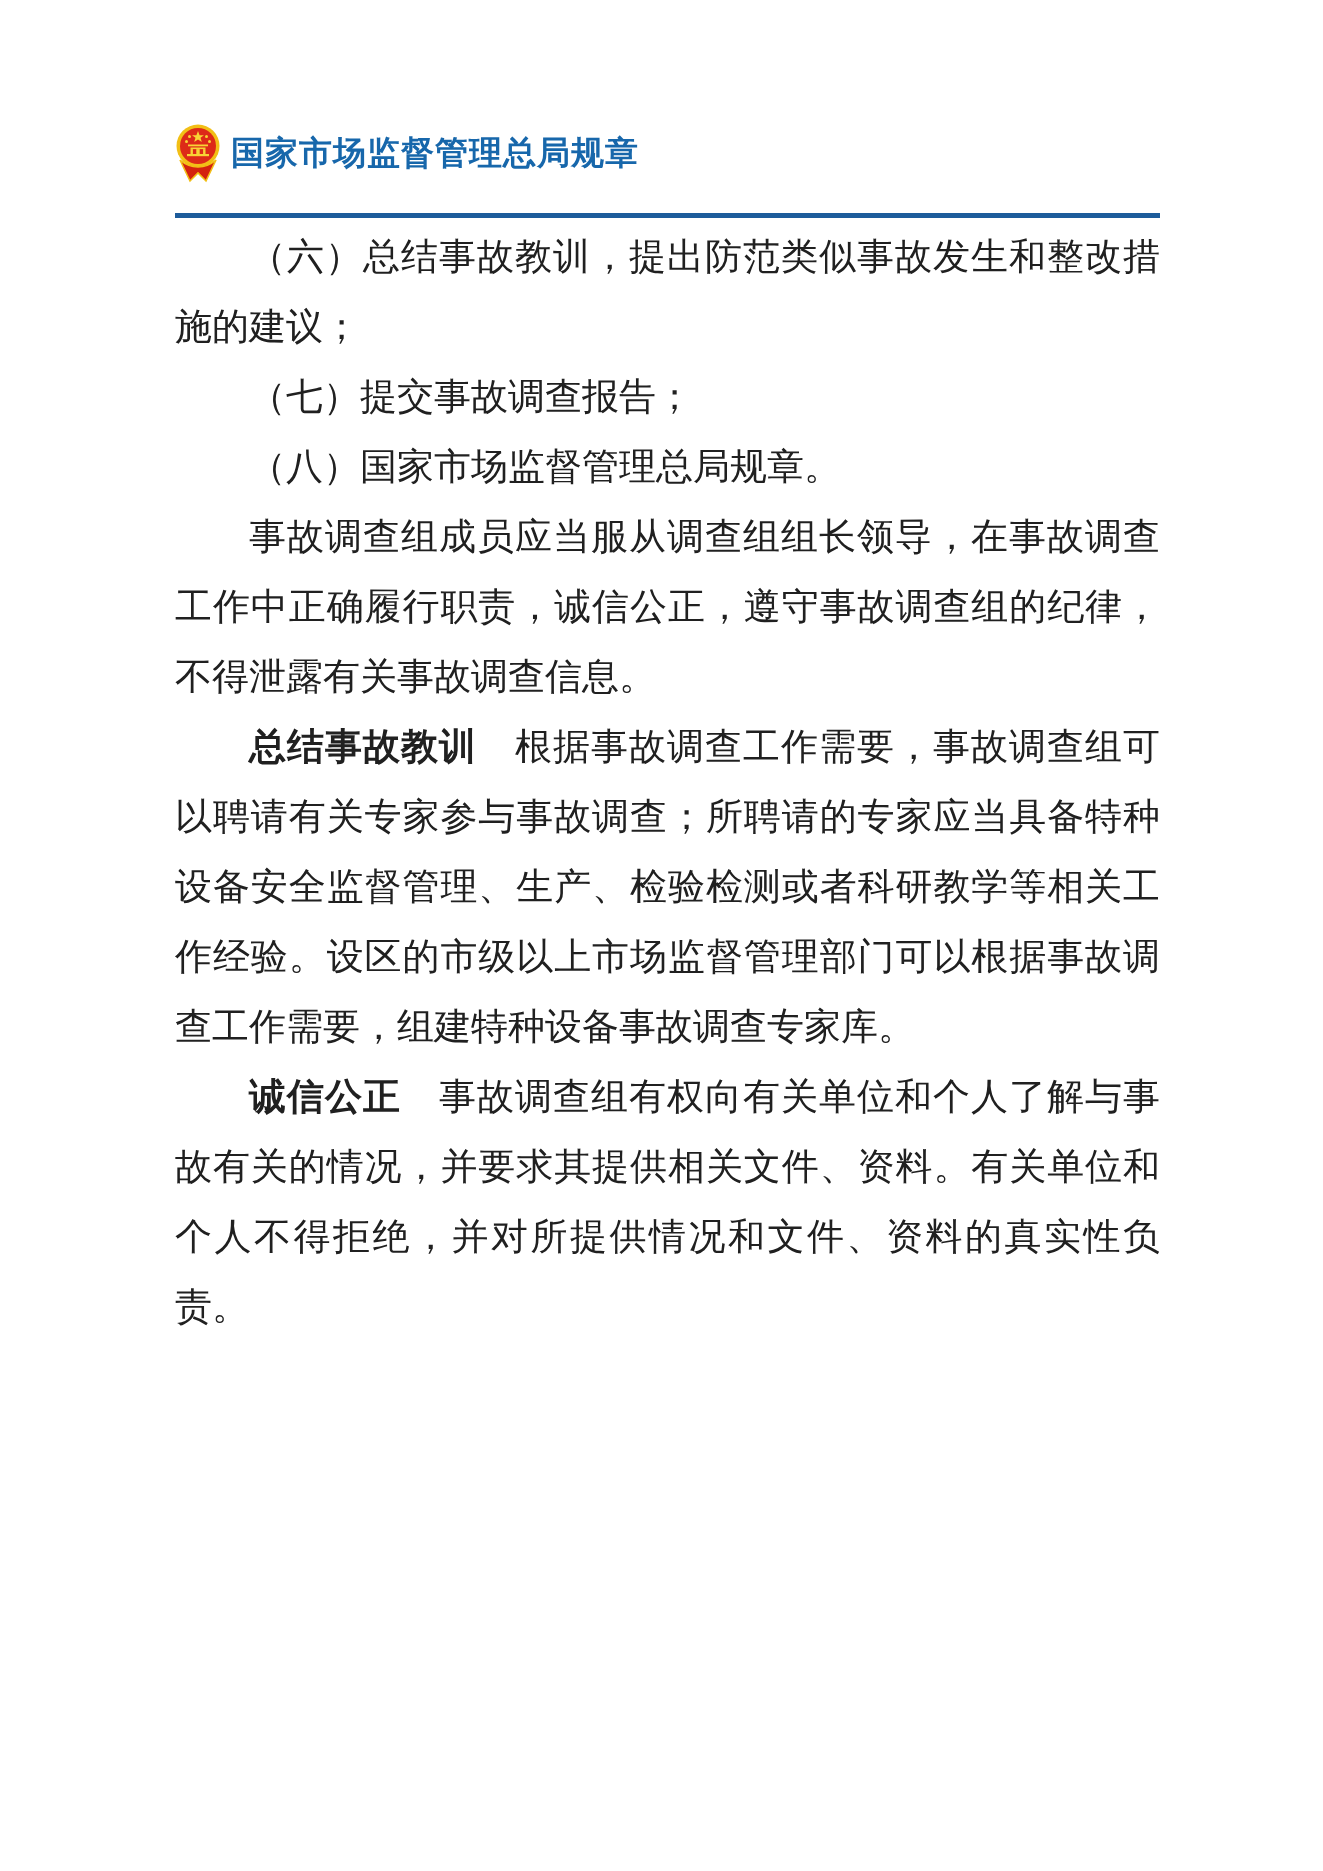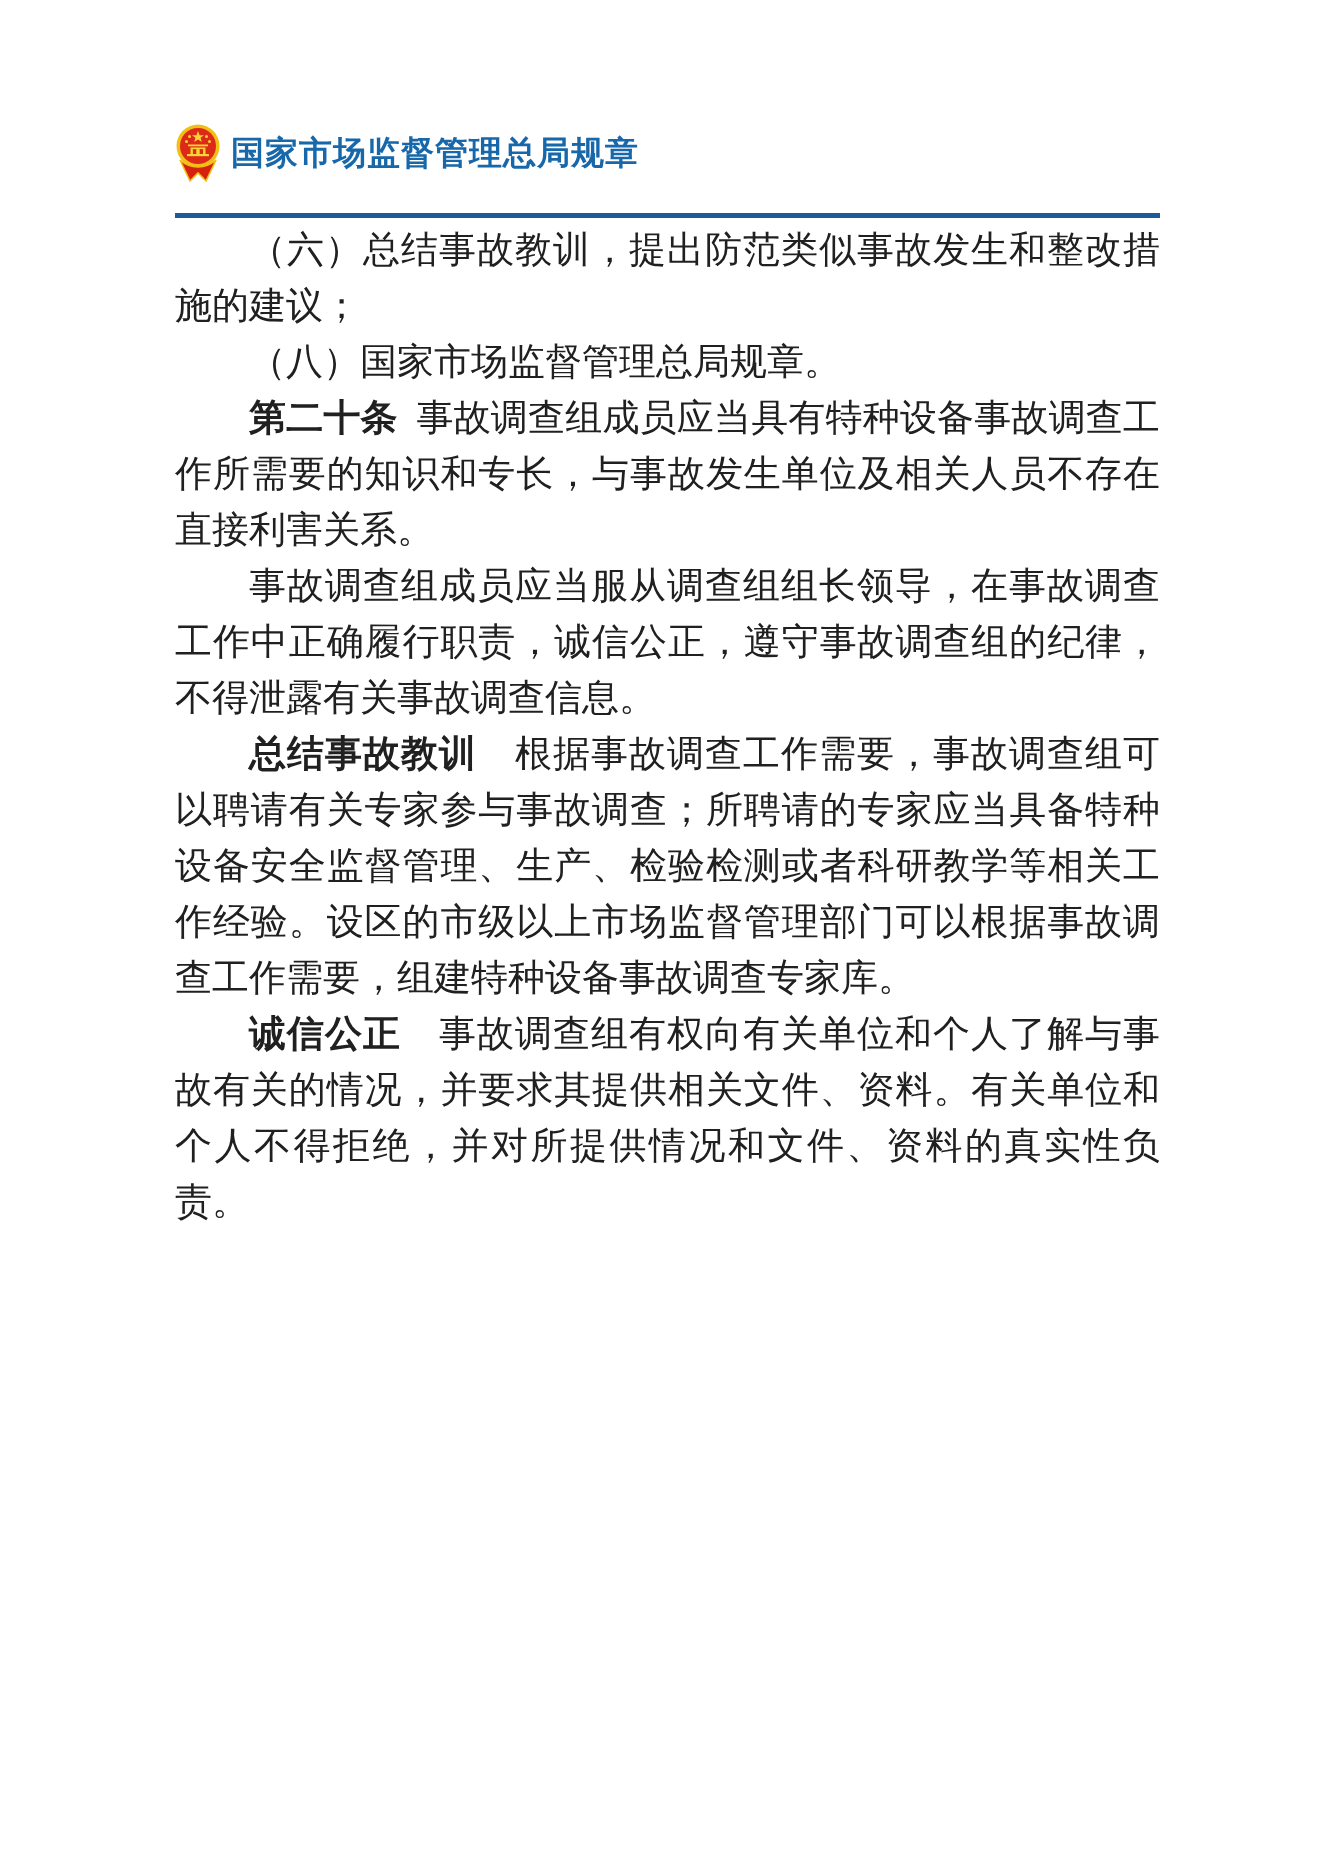--- a/index.html
+++ b/index.html
@@ -26,21 +26,21 @@
   }
   .header-rule{
     position:absolute;left:175px;top:213px;width:985px;height:5px;
     background:var(--rule-blue,#1d5c9b);
   }
   
   .doc-body{
     position:absolute;left:175px;top:222px;width:985px;
     color:var(--body-text,#202020);
     font-size:37px;
-    line-height:56px;
+    line-height:70px;
   }
   .para{
     margin:0;
     text-indent:2em;
     text-align:justify;
     text-justify:inter-ideograph;
   }
   .art{
     font-family:"Liberation Sans","DejaVu Sans",sans-serif;
     font-weight:bold;
@@ -93,22 +93,22 @@
       <rect x="12" y="31" width="22" height="2.2" fill="#f8d435"></rect>
       <path d="M5,37 L15,58 L23,50 L31,58 L41,37 Q33,44 23,44 Q13,44 5,37 Z" fill="#d4220f"></path>
       <path d="M5,37 L15,58 L23,50 L31,58 L41,37 Q33,44 23,44 Q13,44 5,37 Z" fill="none" stroke="#f2bf16" stroke-width="1.6"></path>
     </svg>
     <div class="header-title">国家市场监督管理总局规章</div>
   </div>
   <div class="header-rule"></div>
 
   <main class="doc-body">
       <p class="para"><span class="txt">（六）总结事故教训，提出防范类似事故发生和整改措施的建议；</span></p>
+      <p class="para"><span class="txt">（七）提交事故调查报告；</span></p>
       <p class="para"><span class="txt">（八）国家市场监督管理总局规章。</span></p>
-      <p class="para"><span class="art">第二十条</span><span class="txt"> 事故调查组成员应当具有特种设备事故调查工作所需要的知识和专长，与事故发生单位及相关人员不存在直接利害关系。</span></p>
       <p class="para"><span class="txt">事故调查组成员应当服从调查组组长领导，在事故调查工作中正确履行职责，诚信公正，遵守事故调查组的纪律，不得泄露有关事故调查信息。</span></p>
       <p class="para"><span class="art">总结事故教训</span><span class="txt">　根据事故调查工作需要，事故调查组可以聘请有关专家参与事故调查；所聘请的专家应当具备特种设备安全监督管理、生产、检验检测或者科研教学等相关工作经验。设区的市级以上市场监督管理部门可以根据事故调查工作需要，组建特种设备事故调查专家库。</span></p>
       <p class="para"><span class="art">诚信公正</span><span class="txt">　事故调查组有权向有关单位和个人了解与事故有关的情况，并要求其提供相关文件、资料。有关单位和个人不得拒绝，并对所提供情况和文件、资料的真实性负责。</span></p>
     </main>
 
   <div class="page-number">– 9 –</div>
   <div class="footer-rule"></div>
   <div class="watermark-x">X</div>
   <div class="footer-text">国家市场监督管理总局发布</div>
 

